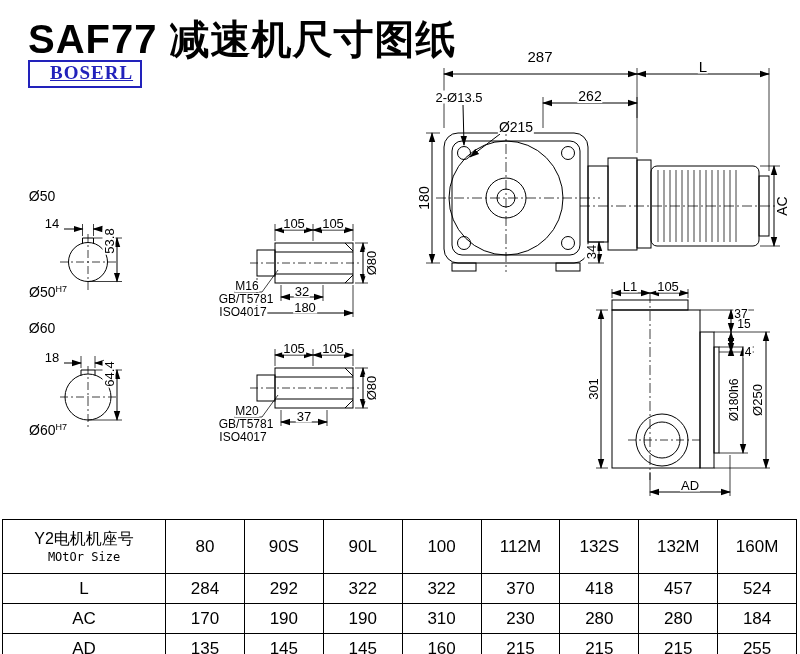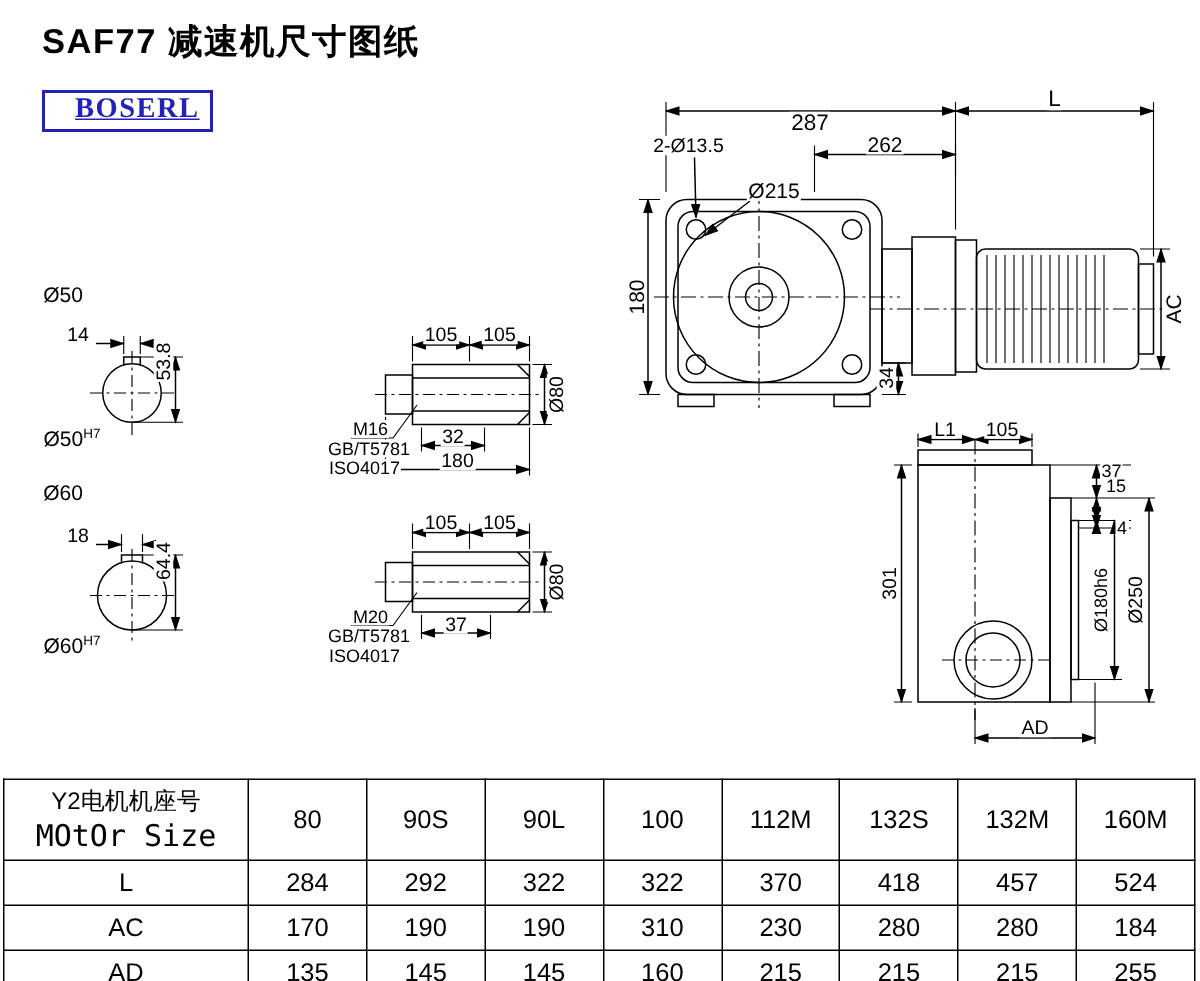--- a/index.html
+++ b/index.html
@@ -1,33 +1,33 @@
 <!DOCTYPE html>
 <html><head>
 <meta charset="utf-8">
 <style>
   html,body{margin:0;padding:0;background:#fff;}
   .page{position:relative;width:800px;height:654px;background:#fff;overflow:hidden;
         font-family:"Liberation Sans",sans-serif;color:#000;}
-  .title{position:absolute;left:28px;top:12px;font-size:23px;font-weight:bold;letter-spacing:1px;}
+  .title{position:absolute;left:28px;top:12px;font-size:40px;font-weight:bold;letter-spacing:1px;}
   .logo-box{position:absolute;left:28px;top:60px;border:2px solid #2222bb;padding:0 7px 2px 20px;}
   .logo-box span{color:#2222bb;font-family:"Liberation Serif",serif;font-weight:bold;
                  font-size:19px;letter-spacing:1px;text-decoration:underline;}
   svg.linework{position:absolute;left:0;top:0;}
   .lbl{position:absolute;transform:translate(-50%,-50%);font-size:13px;white-space:nowrap;
        background:#fff;line-height:1;padding:0 1px;}
   .rot{transform:translate(-50%,-50%) rotate(-90deg);}
   .s12{font-size:12px;} .s14{font-size:14px;} .s15{font-size:15px;}
   .lbl sup{font-size:9px;text-align:right;}
   .dim-table{position:absolute;left:2px;top:519px;width:795px;border-collapse:collapse;
              table-layout:fixed;background:#fff;}
   .dim-table th,.dim-table td{border:1px solid #000;text-align:center;vertical-align:middle;
              font-weight:normal;padding:0;font-size:17px;}
   .dim-table tr.hdr{height:54px;} .dim-table tr.data{height:30px;}
-  .hdr-line1{font-size:16px;} .hdr-line2{font-size:20px;font-family:"DejaVu Sans Mono",monospace;}
+  .hdr-line1{font-size:16px;} .hdr-line2{font-size:12px;font-family:"DejaVu Sans Mono",monospace;}
 </style>
 </head>
 <body>
 
 <div class="page">
 
   <div class="title">SAF77 减速机尺寸图纸</div>
   <div class="logo-box">
     <span>BOSERL</span>
   </div>
@@ -162,21 +162,21 @@
       <line x1="731" y1="310" x2="731" y2="332" marker-start="url(#ar)" marker-end="url(#ar)"></line>
       <line x1="731" y1="332" x2="731" y2="347" marker-start="url(#ar)" marker-end="url(#ar)"></line>
       <line x1="731" y1="347" x2="731" y2="352" marker-start="url(#ar)" marker-end="url(#ar)"></line>
       <line x1="601" y1="310" x2="601" y2="468" marker-start="url(#ar)" marker-end="url(#ar)"></line>
       <line x1="743" y1="347" x2="743" y2="453" marker-start="url(#ar)" marker-end="url(#ar)"></line>
       <line x1="766" y1="332" x2="766" y2="468" marker-start="url(#ar)" marker-end="url(#ar)"></line>
       <line x1="650" y1="492" x2="730" y2="492" marker-start="url(#ar)" marker-end="url(#ar)"></line>
     </g>
   </svg>
 
-  <span class="lbl s15" style="left:540px;top:82px">287</span>
+  <span class="lbl s15" style="left:540px;top:56px">287</span>
   <span class="lbl s15" style="left:703px;top:66px">L</span>
   <span class="lbl" style="left:459px;top:97px">2-Ø13.5</span>
   <span class="lbl s14" style="left:590px;top:96px">262</span>
   <span class="lbl s14" style="left:516px;top:127px">Ø215</span>
   <span class="lbl s14 rot" style="left:424px;top:198px">180</span>
   <span class="lbl rot" style="left:591px;top:252px">34</span>
   <span class="lbl s14 rot" style="left:782px;top:206px">AC</span>
 
   <span class="lbl s14" style="left:42px;top:196px">Ø50</span>
   <span class="lbl" style="left:52px;top:223px">14</span>

